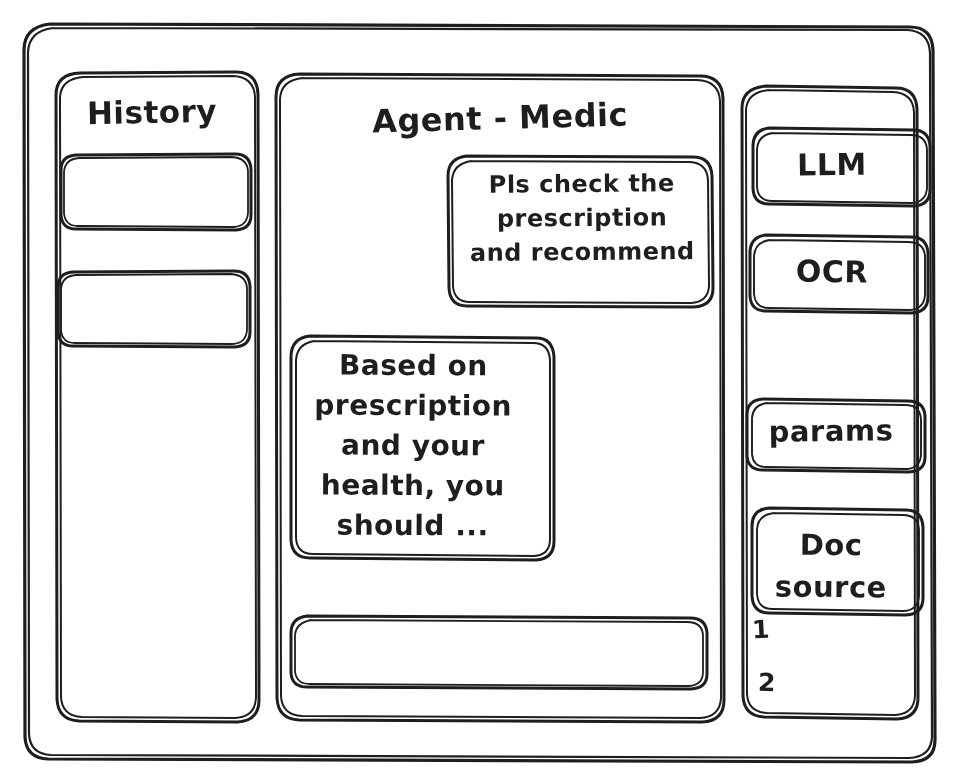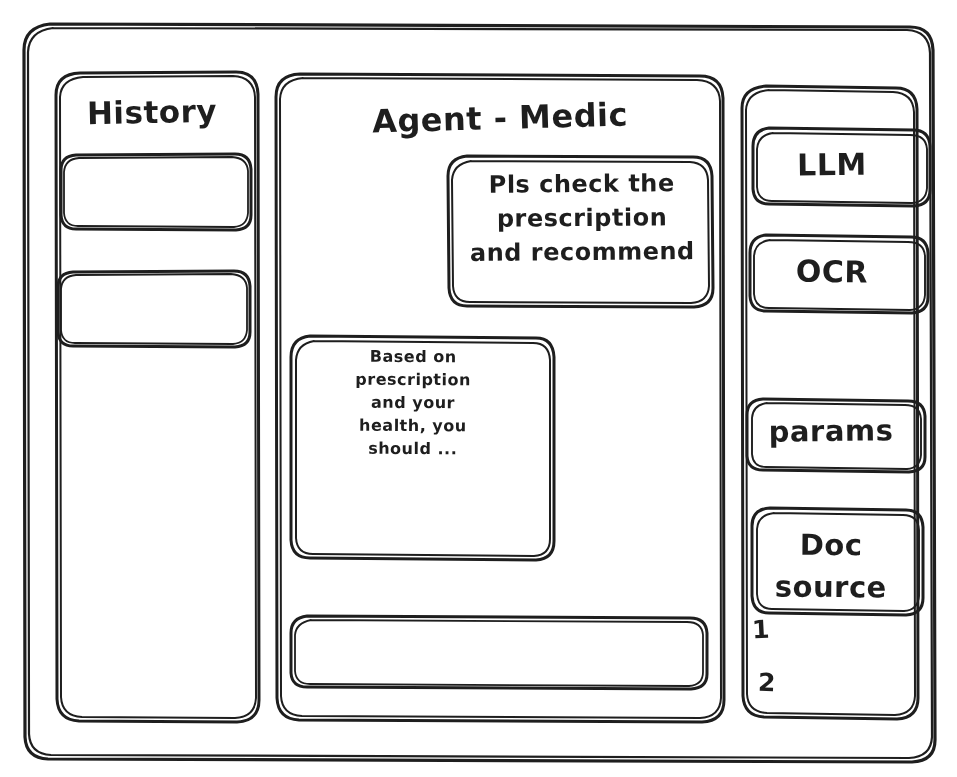--- a/index.html
+++ b/index.html
@@ -66,21 +66,21 @@
     width: 248px;
     font-size: 24px;
     line-height: 1.42;
     transform: rotate(-0.5deg);
   }
 
   .t-assistant-msg {
     left: 300px;
     top: 346px;
     width: 226px;
-    font-size: 16px;
+    font-size: 28px;
     line-height: 1.43;
     transform: rotate(0.3deg);
   }
 
   .t-llm {
     left: 752px;
     top: 145px;
     width: 160px;
     font-size: 30px;
     transform: rotate(-0.8deg);

